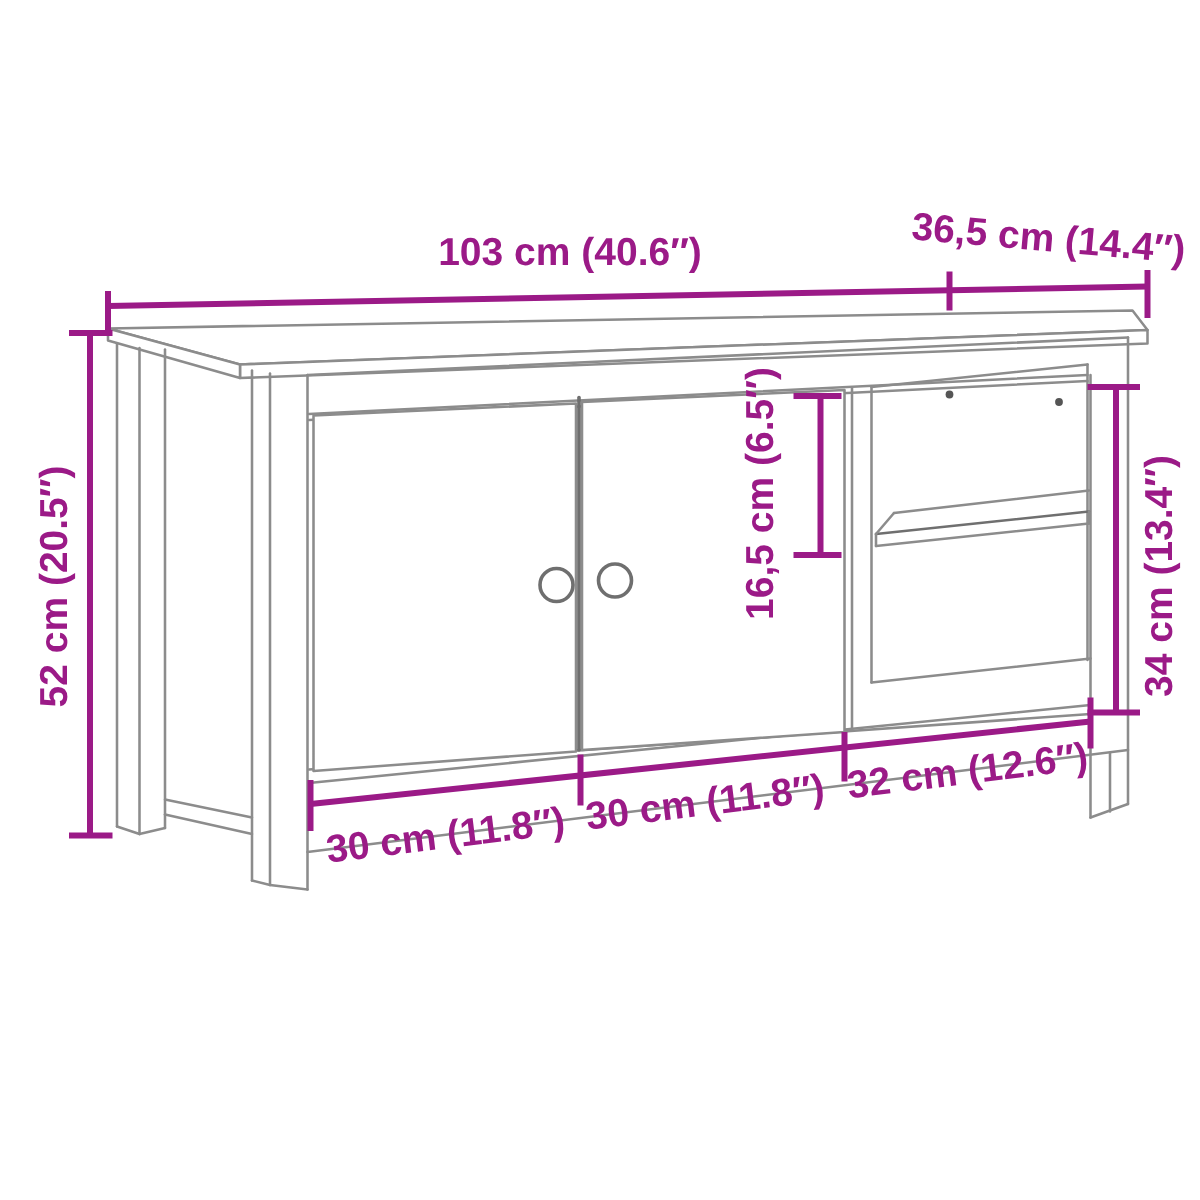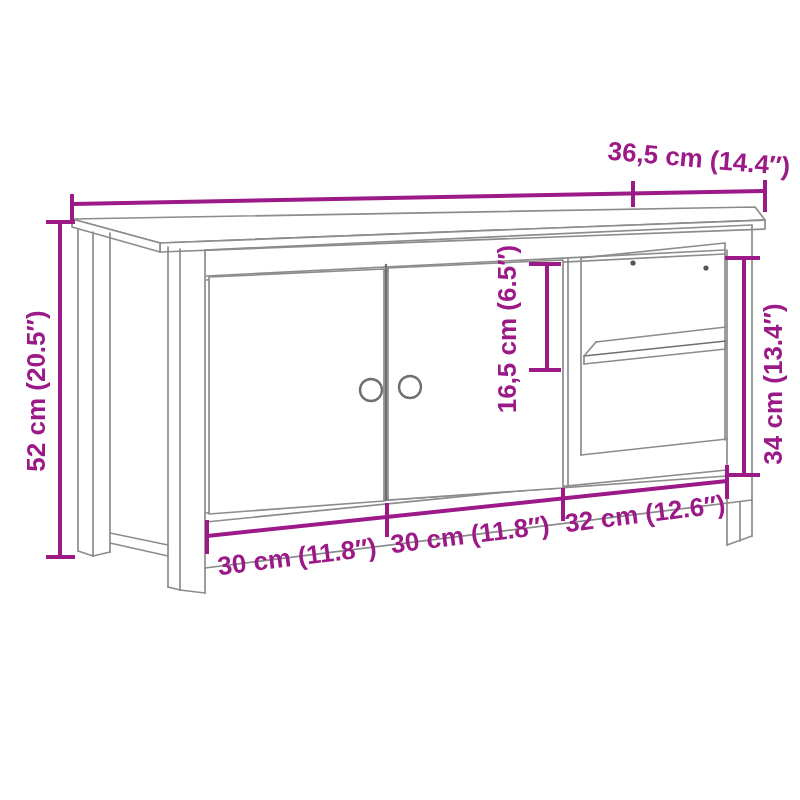--- a/index.html
+++ b/index.html
@@ -141,20 +141,21 @@
       <g>
         <line x1="207" y1="536" x2="727" y2="481"></line>
         <line x1="207" y1="520" x2="207" y2="554"></line>
         <line x1="387" y1="503" x2="387" y2="537"></line>
         <line x1="563" y1="488" x2="563" y2="521"></line>
         <line x1="727" y1="465" x2="727" y2="499"></line>
       </g>
     </g>
   </svg>
 
+  <div class="dim-label" style="left:380px;top:168px;">103 cm (40.6″)</div>
 
   <div class="dim-label rot-depth" style="left:699px;top:159px;">36,5 cm (14.4″)</div>
 
   <div class="dim-label rot-ccw" style="left:36px;top:391px;">52 cm (20.5″)</div>
 
   <div class="dim-label rot-ccw" style="left:507px;top:329px;">16,5 cm (6.5″)</div>
 
   <div class="dim-label rot-ccw" style="left:773px;top:384px;">34 cm (13.4″)</div>
 
   <div class="dim-label rot-bottom" style="left:297px;top:557px;">30 cm (11.8″)</div>

